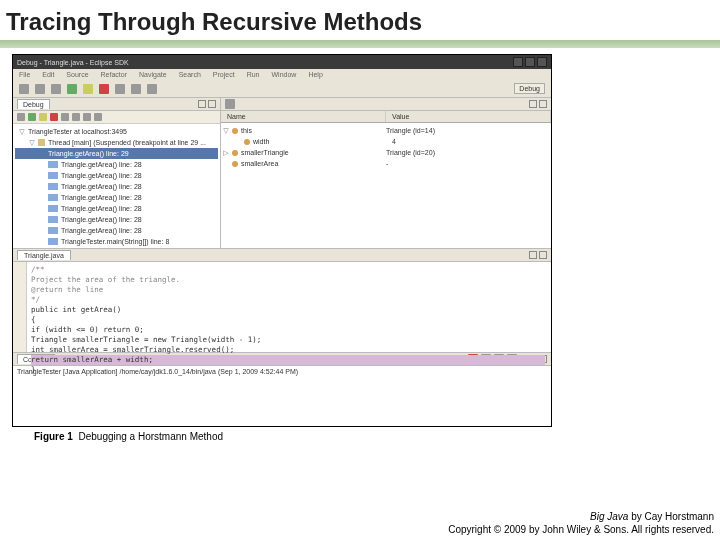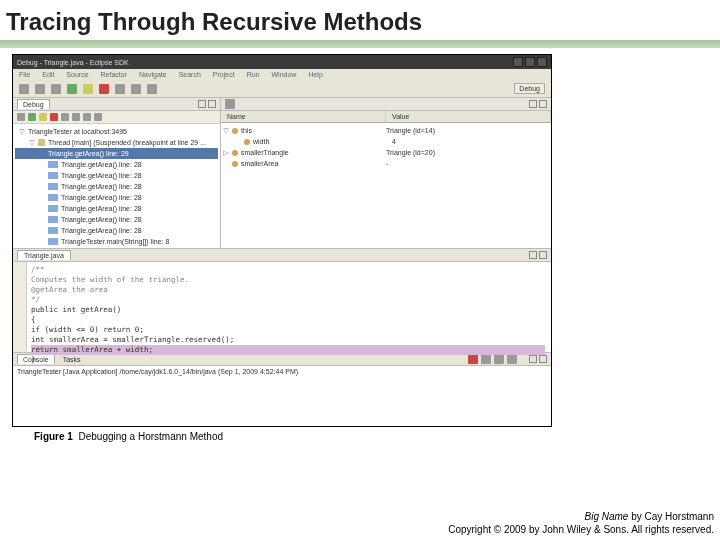--- a/index.html
+++ b/index.html
@@ -227,26 +227,27 @@
     <div class="editor-tab">
       <span class="etab">Triangle.java</span>
       <div class="minimize-icons">
         <span class="sq"></span>
         <span class="sq"></span>
       </div>
     </div>
     <div class="code" id="code-body">
       <div class="ruler"></div>
     <div class="c">/**</div>
-        <div class="c">   Computes the width of the triangle.</div>
-        <div class="c">   @getArea the area</div>
+        <div class="c">   Project the area of the triangle.</div>
+        <div class="c">   @return the line</div>
         <div class="c">*/</div>
         <div>public int getArea()</div>
         <div>{</div>
         <div>   if (width &lt;= 0) return 0;</div>
+        <div>   Triangle smallerTriangle = new Triangle(width - 1);</div>
         <div>   int smallerArea = smallerTriangle.reserved();</div>
         <div class="hl">   return smallerArea + width;</div>
         <div>}</div>
       </div>
   </div>
 
   <div class="console-area">
     <div class="console-tab">
       <span class="ctab">Console</span>
       <span>Tasks</span>
@@ -265,15 +266,15 @@
       <div>TriangleTester [Java Application] /home/cay/jdk1.6.0_14/bin/java (Sep 1, 2009 4:52:44 PM)</div>
     </div>
   </div>
 </div>
 
 <div class="figure-caption">
   <b>Figure 1</b>&nbsp;&nbsp;<span>Debugging a Horstmann Method</span>
 </div>
 
 <div class="footer">
-  <div><span class="book">Big Name</span><span> by Cay Horstmann</span></div>
+  <div><span class="book">Big Java</span><span> by Cay Horstmann</span></div>
   <div>Copyright © 2009 by John Wiley &amp; Sons. All rights reserved.</div>
 </div>
 
 </body></html>

